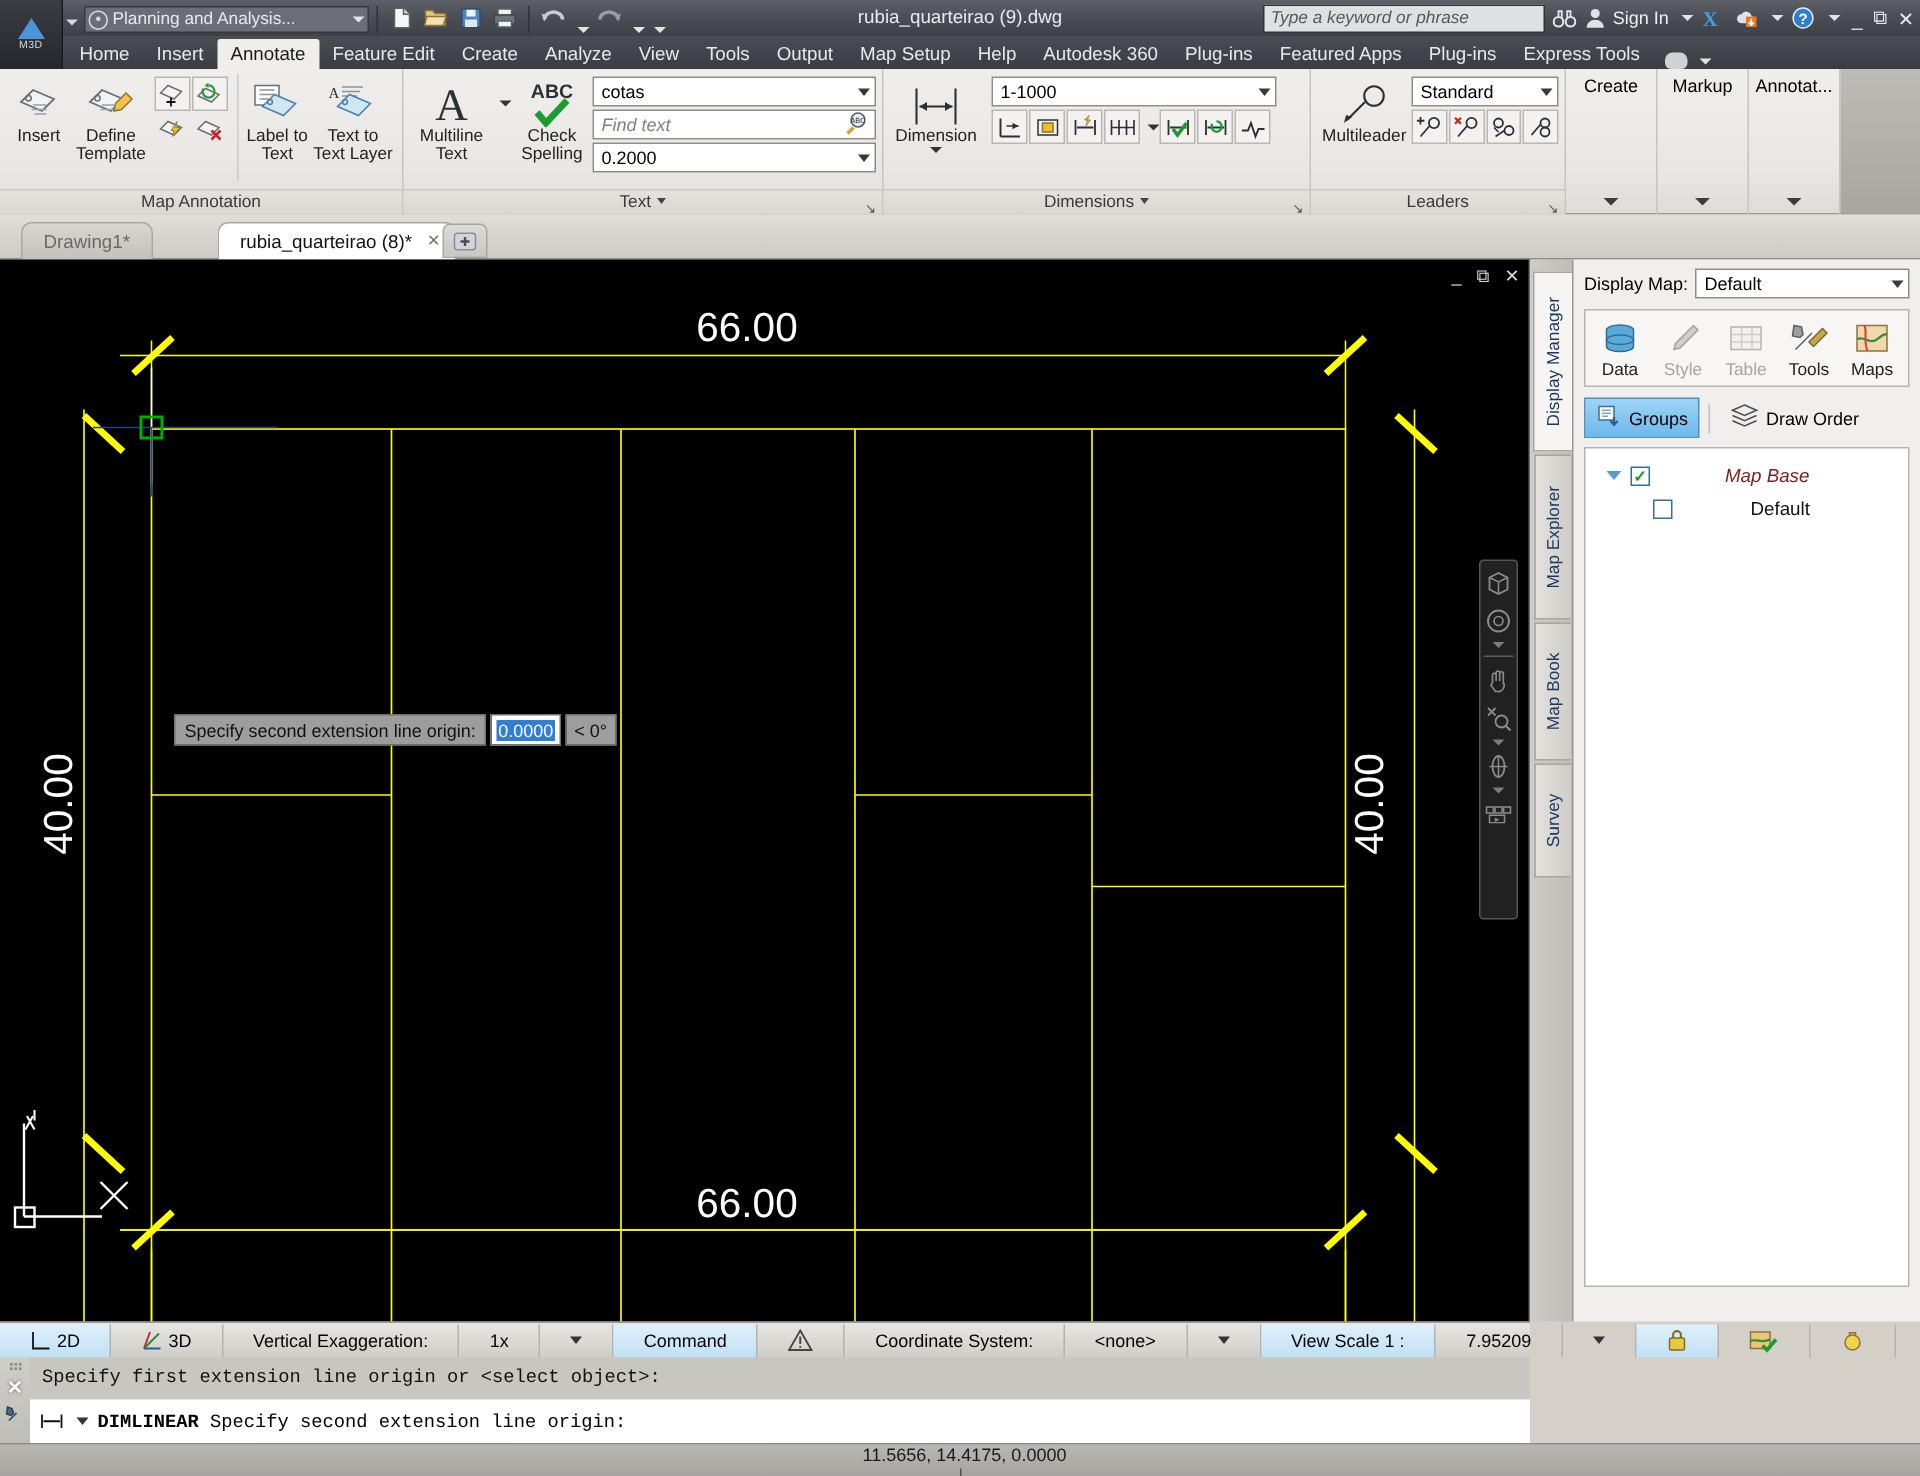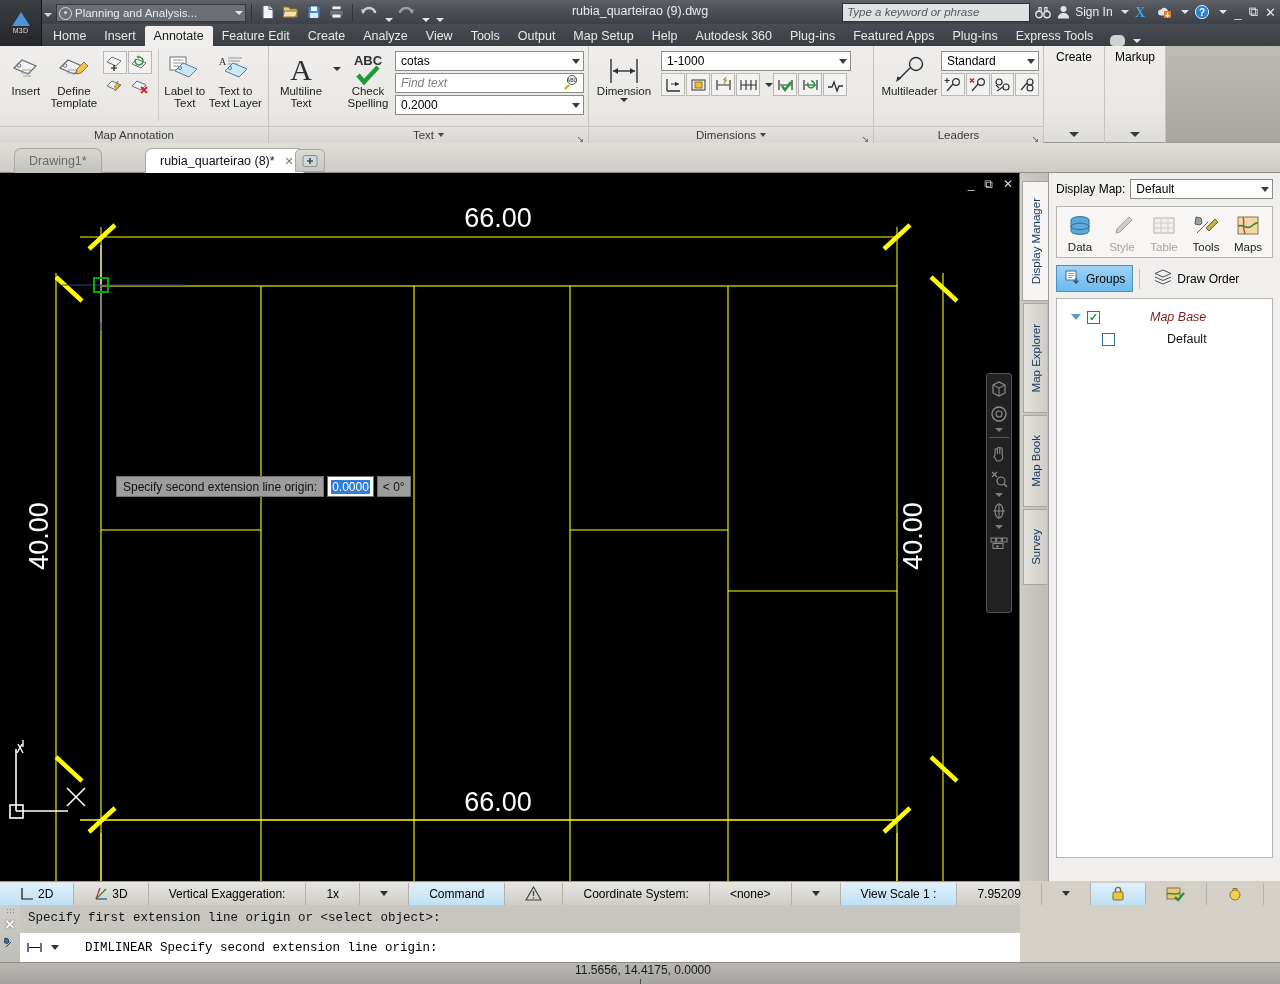--- a/index.html
+++ b/index.html
@@ -205,21 +205,21 @@
   .cmdgrip{ position:absolute;left:0;top:0;width:20px;height:57px; background:linear-gradient(to bottom,#d0cec9,#bfbdb8); }
   .cmdgrip .dots{ margin:3px auto 0 auto; width:9px;height:6px;
     background-image:radial-gradient(#8d8b86 40%,transparent 42%); background-size:3px 3px;}
   .cmdx{ text-align:center; color:#fff; font-weight:bold; font-size:13px; margin-top:3px;
     text-shadow:0 0 2px #555;}
   .cmdhist{ position:absolute;left:20px;top:0;width:1000px;height:28px; background:#c8c6c1;
     font-family:"Liberation Mono",monospace; font-size:12.5px; color:#111; padding:6px 0 0 8px;}
   .cmdline{ position:absolute;left:20px;top:28px;width:1000px;height:29px; background:#fff;
     display:flex;align-items:center; padding-left:6px; font-family:"Liberation Mono",monospace; font-size:12.5px;}
   .cmdline .pre{ display:flex;align-items:center; gap:3px; margin-right:6px;}
-  .cmdline b{ font-weight:normal;margin-left:20px;}
+  .cmdline b{ font-weight:bold;}
 
   
   .appstatus{
     position:absolute; left:0; top:962px; width:1280px; height:22px;
     background:linear-gradient(to bottom,#b9b7b2,#a6a4a0);
     border-top:1px solid #8d8b86; display:flex; align-items:center; font-size:12px; color:#1a1a1a;flex-direction:column;
   }
   .coords{ width:150px; text-align:center; padding-left:6px;}
   .sbtn2{ width:20px;height:20px; display:flex;align-items:center;justify-content:center; border:1px solid transparent; margin:0 0px;}
   .sbtn2.on{ background:linear-gradient(to bottom,#cfe9f8,#aed6f0); border:1px solid #8fb8d0;}
@@ -625,20 +625,24 @@
     </div>
 
     <div class="colpanel">
       <div>Create</div>
       <div class="dn"></div>
     </div>
     <div class="colpanel">
       <div>Markup</div>
       <div class="dn"></div>
     </div>
+    <div class="colpanel">
+      <div>Annotat...</div>
+      <div class="dn"></div>
+    </div>
     <div style="flex:1;background:linear-gradient(to bottom,#bdbbb6,#a8a6a1);"></div>
   </div>
 
   <div class="filetabs">
     <div class="ftab inactive">Drawing1*</div>
     <div class="ftab active">
       <span>rubia_quarteirao (8)*</span>
       <span class="x">✕</span>
     </div>
     <div class="fplus">

